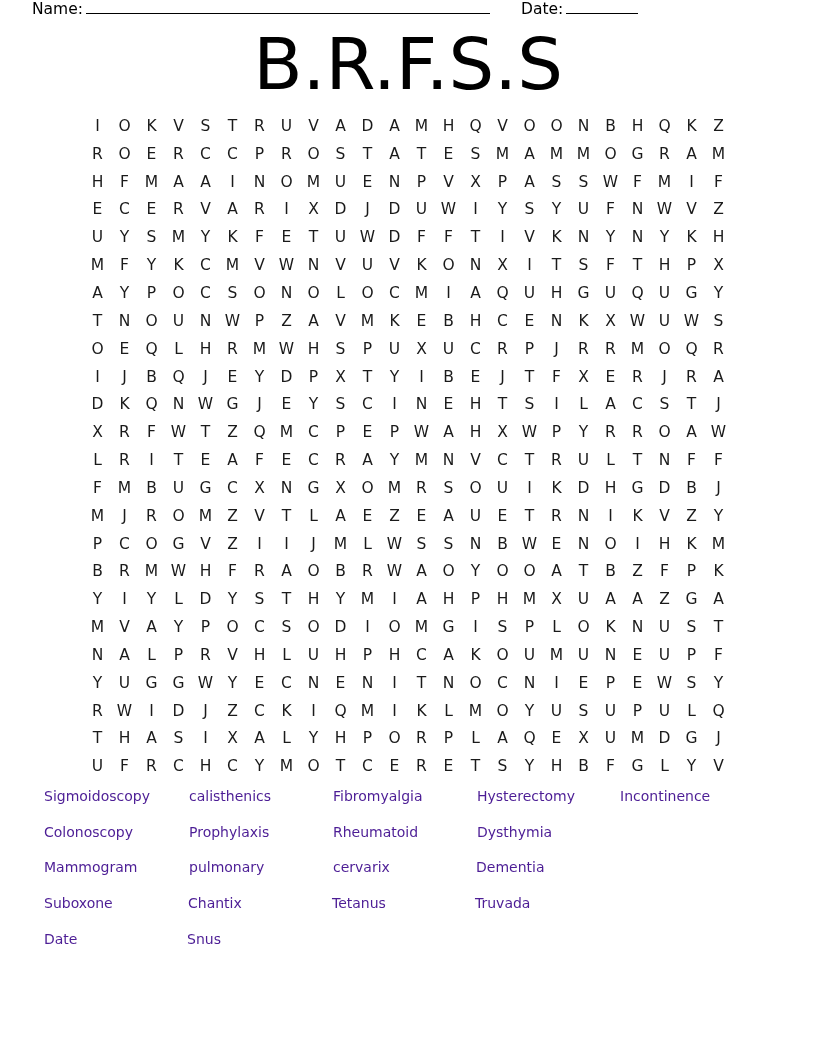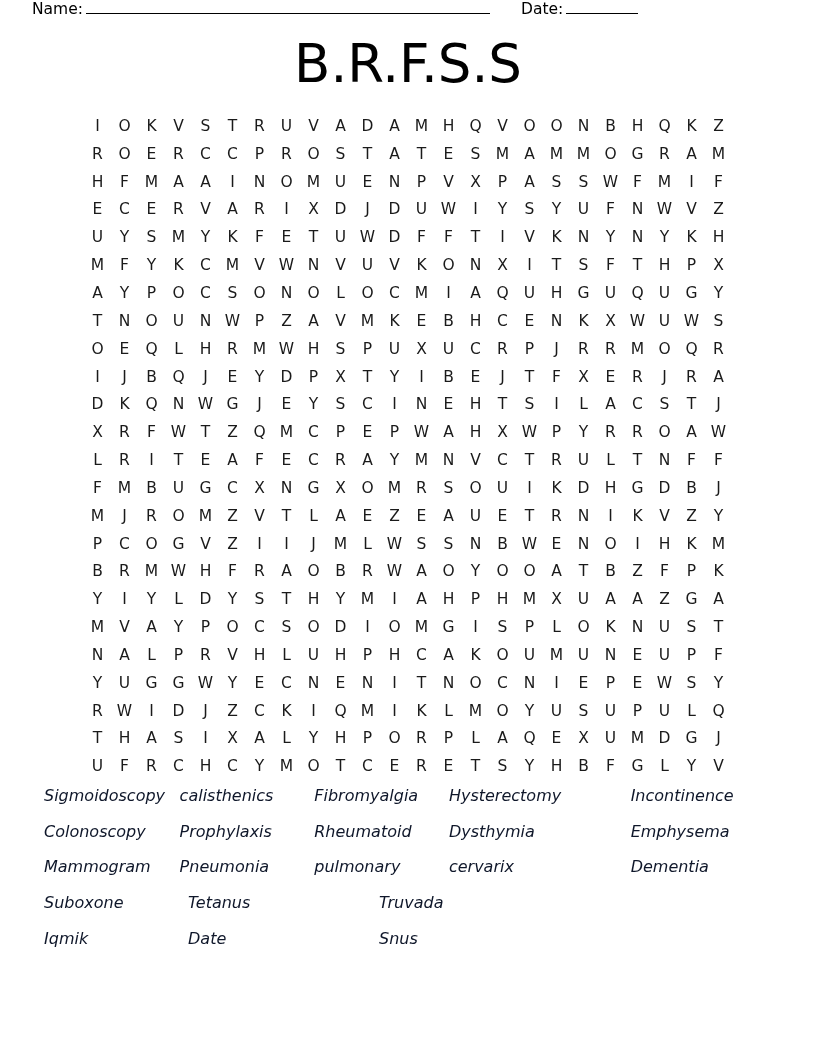--- a/index.html
+++ b/index.html
@@ -52,21 +52,21 @@
   .rule-name { width: 404px; }
   .rule-date { width: 72px; }
 
   
   .puzzle-title {
     position: absolute;
     top: 34px;
     left: 0;
     width: 816px;
     text-align: center;
-    font-size: 53px;
+    font-size: 72px;
     line-height: 60px;
     font-weight: normal;
     letter-spacing: 0px;
     font-family: "DejaVu Sans", "Liberation Sans", sans-serif;
   }
 
   
   .grid {
     position: absolute;
     top: 112px;
@@ -97,31 +97,30 @@
     width: 740px;
     display: flex;
     flex-direction: column;
   }
   .word-row {
     display: flex;
     height: 35.7px;
     align-items: center;
   }
   .word-col {
-    font-size: 16px;
+    font-size: 14px;
     line-height: 24px;
-    color: #0f172a;
+    color: #4c1d95;
     white-space: nowrap;
-    font-style: italic;
   }
   .word-col-0 { width: 145px; }
   .word-col-1 { width: 144px; }
   .word-col-2 { width: 144px; }
   .word-col-3 { width: 143px; }
-  .word-col-4 { width: 164px; margin-left: 48px; }
+  .word-col-4 { width: 164px; }
 </style>
 </head>
 <body>
 
 <div class="header">
   <div class="name-block">
     <span class="field-label">Name:</span>
     <span class="field-rule rule-name"></span>
   </div>
   <div class="date-block">
@@ -765,32 +764,30 @@
       <span class="word-col word-col-1">calisthenics</span>
       <span class="word-col word-col-2">Fibromyalgia</span>
       <span class="word-col word-col-3">Hysterectomy</span>
       <span class="word-col word-col-4">Incontinence</span>
     </div>
     <div class="word-row">
       <span class="word-col word-col-0">Colonoscopy</span>
       <span class="word-col word-col-1">Prophylaxis</span>
       <span class="word-col word-col-2">Rheumatoid</span>
       <span class="word-col word-col-3">Dysthymia</span>
-      <span class="word-col word-col-4">Emphysema</span>
     </div>
     <div class="word-row">
       <span class="word-col word-col-0">Mammogram</span>
-      <span class="word-col word-col-1">Pneumonia</span>
       <span class="word-col word-col-2">pulmonary</span>
       <span class="word-col word-col-3">cervarix</span>
       <span class="word-col word-col-4">Dementia</span>
     </div>
     <div class="word-row">
       <span class="word-col word-col-1">Suboxone</span>
+      <span class="word-col word-col-2">Chantix</span>
       <span class="word-col word-col-3">Tetanus</span>
       <span class="word-col word-col-4">Truvada</span>
     </div>
     <div class="word-row">
-      <span class="word-col word-col-1">Iqmik</span>
       <span class="word-col word-col-3">Date</span>
       <span class="word-col word-col-4">Snus</span>
     </div>
   </div>
 
 </body></html>

